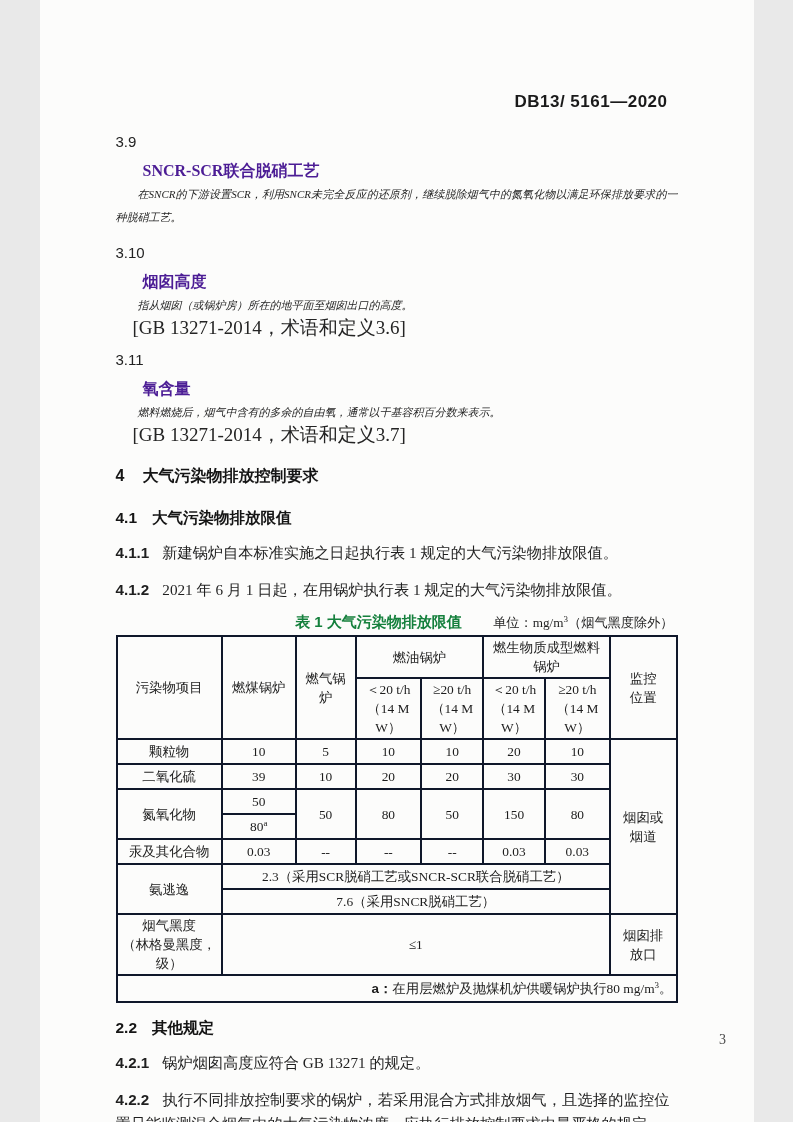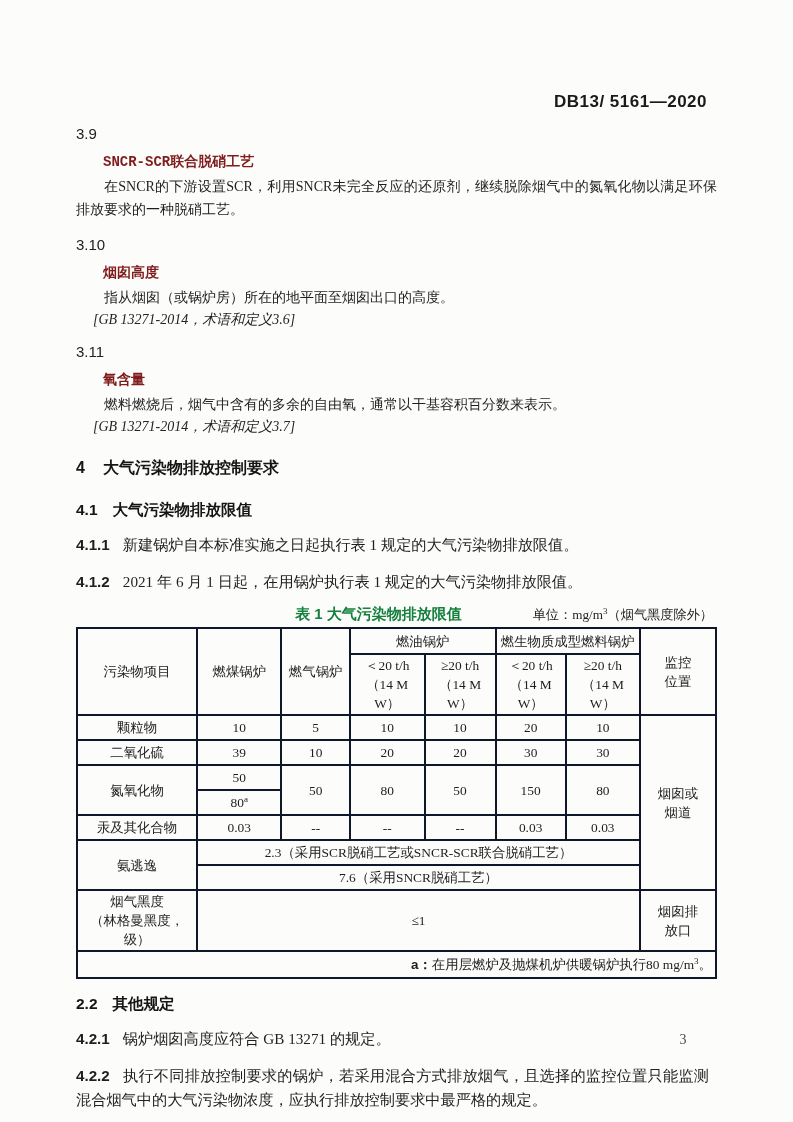--- a/index.html
+++ b/index.html
@@ -1,49 +1,49 @@
 <!DOCTYPE html>
 <html><head>
 <meta charset="utf-8">
 <style>
   html,body{margin:0;padding:0;background:#e9e9e9;}
   .page{
     position:relative;
-    width:793px;height:1122px;
+    width:714px;height:1122px;
     margin:0 auto;
     background:#fcfcfb;
     font-family:"Liberation Serif", serif;
     color:#1f1f1f;
     box-sizing:border-box;
     padding:120px 76px 0 76px;
     overflow:hidden;
   }
   .doc-header{
     position:absolute;top:92px;right:86px;
     font-family:"Liberation Sans", sans-serif;
     font-weight:bold;font-size:17px;letter-spacing:0.5px;color:#1a1a1a;
   }
   
   .term-block{margin-top:14px;}
-  .term-block:first-of-type{margin-top:4px;}
+  .term-block:first-of-type{margin-top:12px;}
   .term-num{
     font-family:"Liberation Sans", sans-serif;
     font-size:15px;line-height:20px;color:#222;
   }
   .term-title{
-    font-family:Liberation Mono, monospace;
-    font-weight:bold;font-size:14px;line-height:21px;
-    margin:8px 0 2px 27px;color:#7f1d1d;
+    font-family:Liberation Serif, serif;
+    font-weight:bold;font-size:16px;line-height:21px;
+    margin:8px 0 2px 27px;color:#4c1d95;
   }
   .term-body{
-    margin:0;font-size:14px;line-height:23px;
-    text-indent:2em;text-align:justify;
+    margin:0;font-size:11px;line-height:23px;
+    text-indent:2em;text-align:justify;font-style:italic;
   }
   .term-ref{
-    margin:2px 0 0 17px;font-size:14px;line-height:17px;color:#242424;font-style:italic;
+    margin:2px 0 0 17px;font-size:19px;line-height:17px;color:#242424;
   }
   
   .h-sec{
     font-family:"Liberation Sans", sans-serif;
     font-weight:bold;color:#151515;
     margin:22px 0 0 0;font-size:16px;line-height:22px;
   }
   .h-sec .hnum{margin-right:18px;}
   .h-sub{margin-top:20px;font-size:15.5px;line-height:21px;}
   .h-sub .hnum{margin-right:15px;text-align:center;}

